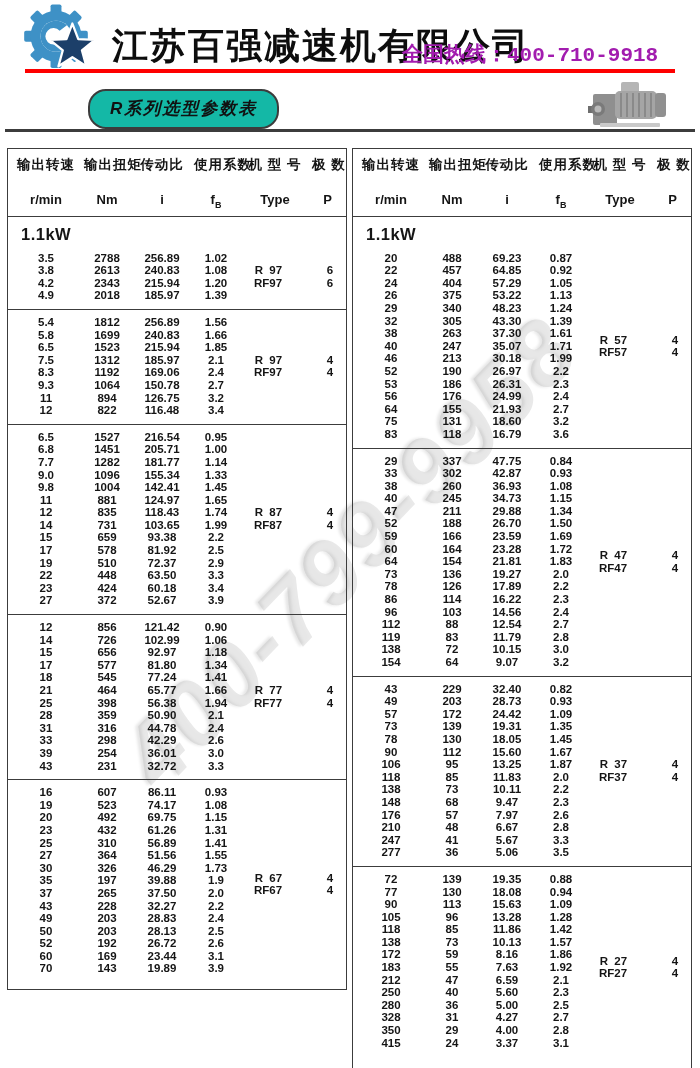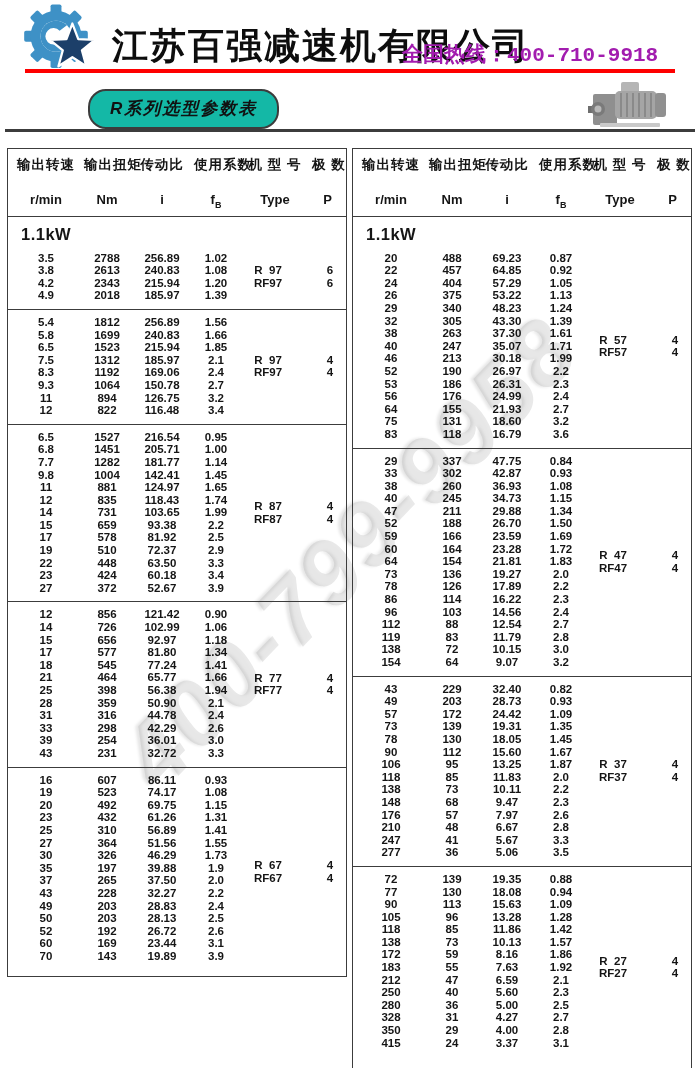--- a/index.html
+++ b/index.html
@@ -34,21 +34,21 @@
   .hcn{font-size:13.5px;letter-spacing:1px;white-space:nowrap;}
   .hen{font-size:13px;margin-top:18px;}
   .hen sub{font-size:9px;}
   .plabel{font-size:16.5px;font-weight:700;padding:8px 0 2px 13px;letter-spacing:0.5px;}
   .group{position:relative;padding:6px 0 7px;}
   .group + .group{border-top:1.5px solid #3c3c3c;}
   .group:last-child{padding-bottom:19px;}
   #left-col .group:last-child{padding-bottom:14px;}
   .prow{display:grid;grid-template-columns:76px 46px 64px 44px;height:12.6px;line-height:12.6px;}
   .pc{text-align:center;font-size:11.5px;font-weight:700;}
-  .typecol{position:absolute;left:246px;top:50%;transform:translateY(-50%);text-align:center;}
+  .typecol{position:absolute;left:246px;top:50%;transform:translateY(-50%);text-align:right;}
   .polecol{position:absolute;left:306px;width:32px;top:50%;transform:translateY(-50%);text-align:center;}
   .tline{font-size:11.5px;font-weight:700;line-height:12.6px;white-space:pre;}
 </style>
 </head>
 <body>
 
 <div class="abs" id="logo">
   <svg width="100" height="70" viewBox="0 0 110 74">
     <g transform="translate(44,34)" fill="#3e91c6">
       <g>
@@ -234,20 +234,26 @@
           <div class="pc">205.71</div>
           <div class="pc">1.00</div>
         </div>
         <div class="prow">
           <div class="pc">7.7</div>
           <div class="pc">1282</div>
           <div class="pc">181.77</div>
           <div class="pc">1.14</div>
         </div>
         <div class="prow">
+          <div class="pc">9.0</div>
+          <div class="pc">1096</div>
+          <div class="pc">155.34</div>
+          <div class="pc">1.33</div>
+        </div>
+        <div class="prow">
           <div class="pc">9.8</div>
           <div class="pc">1004</div>
           <div class="pc">142.41</div>
           <div class="pc">1.45</div>
         </div>
         <div class="prow">
           <div class="pc">11</div>
           <div class="pc">881</div>
           <div class="pc">124.97</div>
           <div class="pc">1.65</div>

